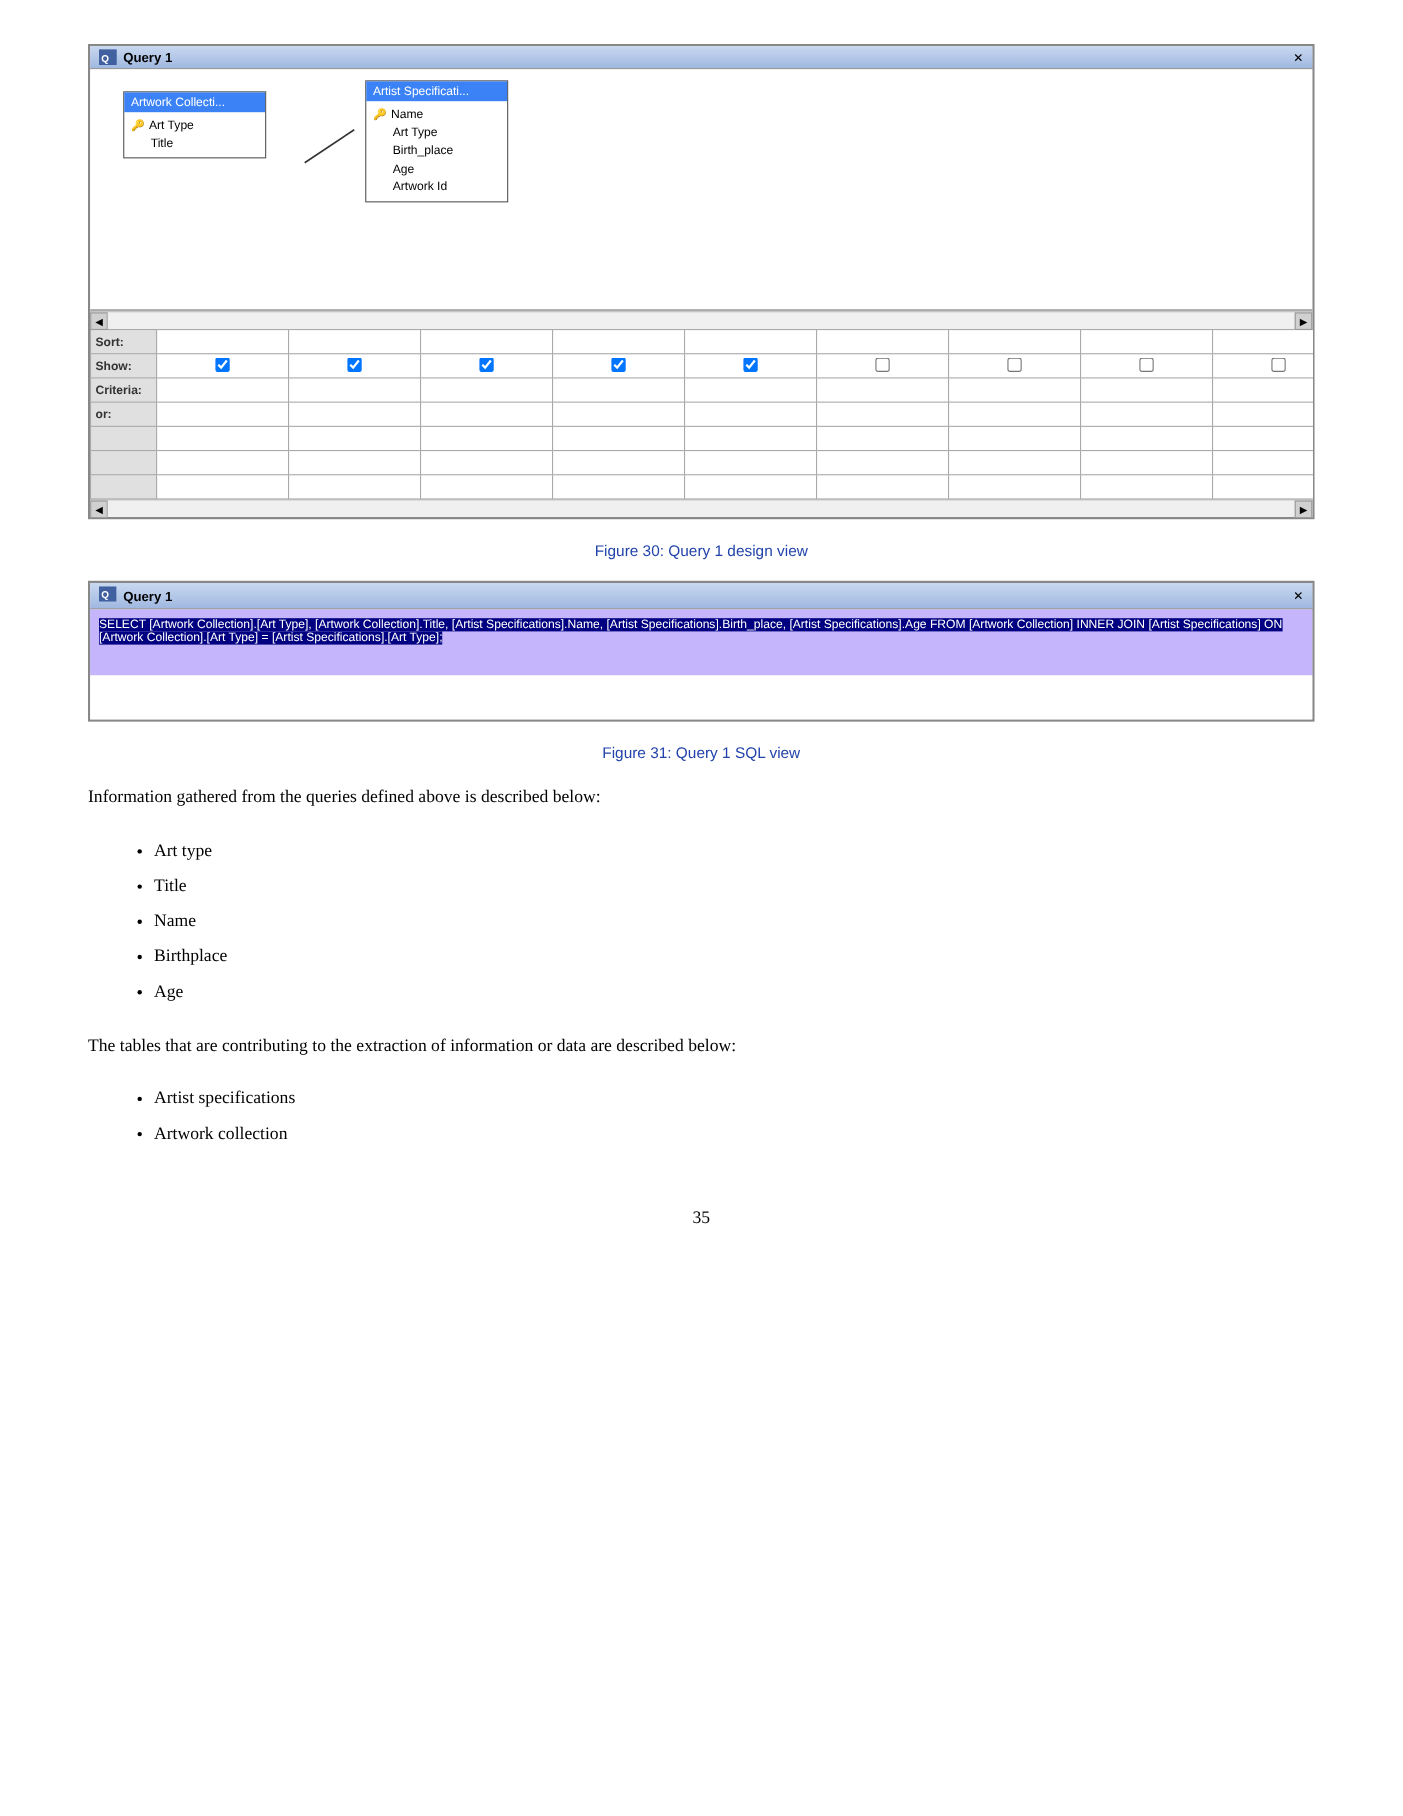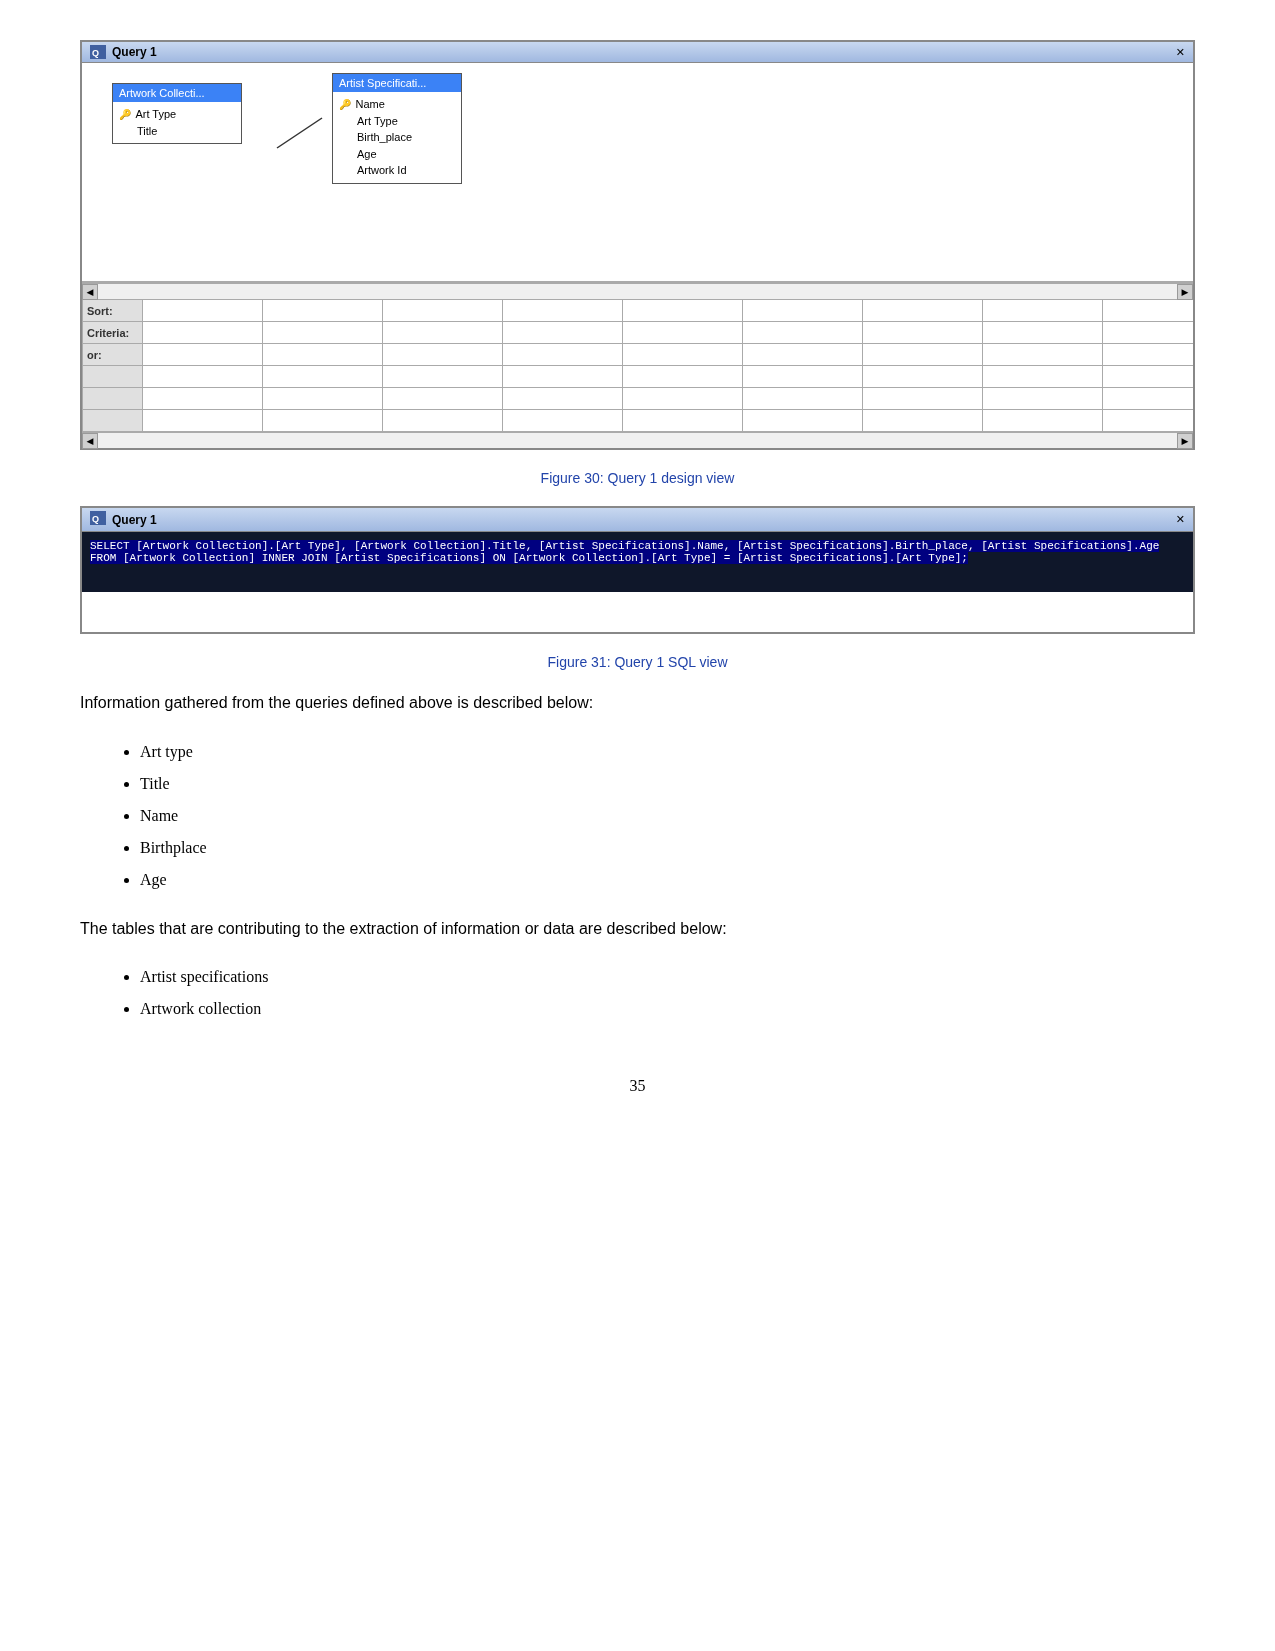--- a/index.html
+++ b/index.html
@@ -148,23 +148,23 @@
       width: 60px;
       color: #333;
     }
     .checkbox-cell {
       text-align: center;
     }
     input[type="checkbox"] {
       cursor: pointer;
     }
     .sql-content {
-      background: #0f172a;
+      background: #c4b5fd;
       padding: 8px;
-      font-family: Liberation Mono, monospace;
+      font-family: Liberation Sans, sans-serif;
       font-size: 11px;
       min-height: 60px;
     }
     .sql-selected {
       background: #000080;
       color: #fff;
       display: inline;
     }
 
     
@@ -174,21 +174,21 @@
       font-size: 14px;
       margin: 10px 0 20px 0;
       font-family: Arial, sans-serif;
     }
 
     
     .body-text {
       font-size: 16px;
       line-height: 1.6;
       margin: 20px 0;
-      font-family: Liberation Sans, sans-serif;
+      font-family: Liberation Serif, serif;
     }
 
     
     .bullet-list {
       list-style: disc;
       margin-left: 60px;
       margin-top: 10px;
       margin-bottom: 20px;
       font-size: 16px;
       line-height: 2;
@@ -284,20 +284,32 @@
           <td></td>
           <td></td>
           <td></td>
           <td></td>
           <td></td>
           <td></td>
           <td></td>
           <td></td>
         </tr>
 
+        <tr>
+          <td class="row-header">Show:</td>
+          <td class="checkbox-cell"><input type="checkbox" checked="" style=""></td>
+          <td class="checkbox-cell"><input type="checkbox" checked="" style=""></td>
+          <td class="checkbox-cell"><input type="checkbox" checked="" style=""></td>
+          <td class="checkbox-cell"><input type="checkbox" checked="" style=""></td>
+          <td class="checkbox-cell"><input type="checkbox" checked="" style=""></td>
+          <td class="checkbox-cell"><input type="checkbox" style=""></td>
+          <td class="checkbox-cell"><input type="checkbox" style=""></td>
+          <td class="checkbox-cell"><input type="checkbox" style=""></td>
+          <td class="checkbox-cell"><input type="checkbox" style=""></td>
+        </tr>
 
         <tr>
           <td class="row-header">Criteria:</td>
           <td></td>
           <td></td>
           <td></td>
           <td></td>
           <td></td>
           <td></td>
           <td></td>

